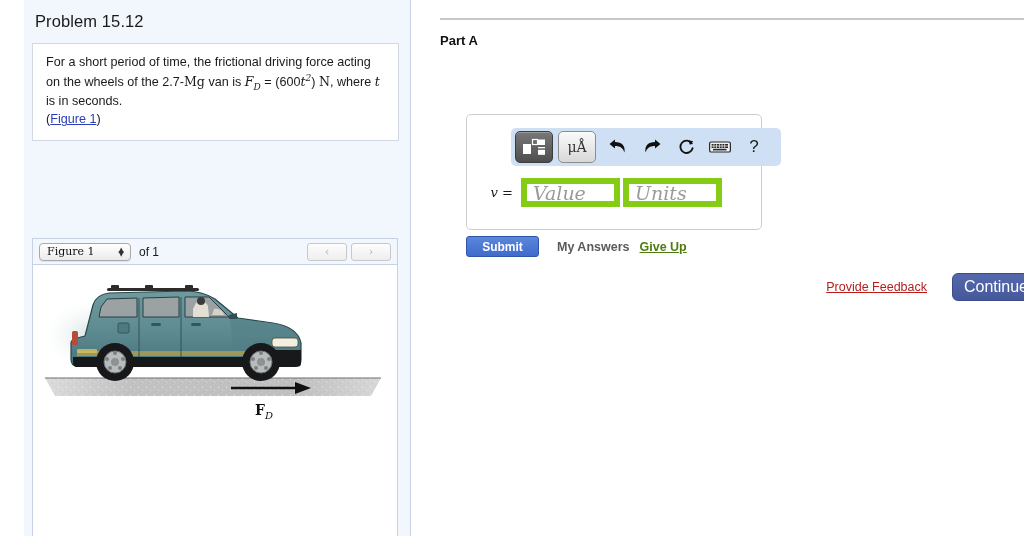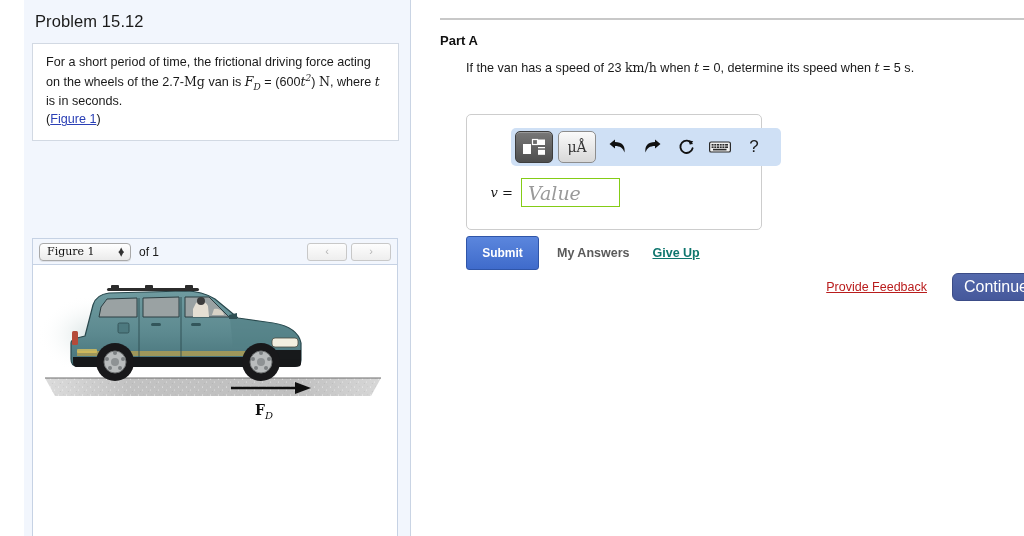--- a/index.html
+++ b/index.html
@@ -286,21 +286,21 @@
     width: 34px;
     text-align: right;
     font-family: "DejaVu Serif", "Liberation Serif", serif;
     font-size: 13px;
     color: #1a1a1a;
     margin-right: 8px;
   }
   .ansfield {
     height: 29px;
     box-sizing: border-box;
-    border: 1px solid #84cc16;
+    border: 6px solid #84cc16;
     background: #ffffff;
     font-family: "DejaVu Serif", "Liberation Serif", serif;
     font-style: italic;
     font-size: 19px;
     color: #8e8e8e;
     padding: 0 6px;
     outline: none;
   }
   .ansfield.value { width: 99px; }
   .ansfield.units { width: 99px; margin-left: 3px; }
@@ -308,43 +308,43 @@
 
   .submit-row {
     position: absolute;
     left: 55px;
     top: 236px;
     display: flex;
     align-items: center;
   }
   .submit-btn {
     width: 73px;
-    height: 34px;
+    height: 21px;
     background: linear-gradient(#5b86dd, #3f6bcb);
     border: 1px solid #2f55a8;
     border-radius: 3px;
     color: #ffffff;
     font-size: 12px;
     font-weight: bold;
     cursor: pointer;
     font-family: "Liberation Sans", sans-serif;
     padding: 0;
   }
   .my-answers {
     margin-left: 18px;
     font-size: 12.5px;
     font-weight: bold;
     color: #5a5a5a;
     cursor: pointer;
   }
   .give-up {
-    margin-left: 23px;
+    margin-left: 10px;
     font-size: 12.5px;
     font-weight: bold;
-    color: #0f766e;
+    color: #4d7c0f;
     text-decoration: underline;
     cursor: pointer;
   }
 
   .feedback-link {
     position: absolute;
     right: 121px;
     top: 280px;
     font-size: 12.5px;
     color: #b91c1c;
@@ -507,21 +507,20 @@
       </svg>
     </div>
   </div>
 
   <div class="right-panel">
 
     <div class="top-rule"></div>
 
     <div class="part-label">Part A</div>
 
-    <div class="question-text"><span>If the van has a speed of 23 </span><span class="mathserif">km/h</span><span> when </span><span class="mathvar">t</span><span> = 0, determine its speed when </span><span class="mathvar">t</span><span> = 5 s.</span></div>
 
 
     <div class="answer-box">
 
       <div class="mtoolbar">
 
         <div class="tbtn">
           <svg width="24" height="18" viewBox="0 0 24 18">
             <rect x="1" y="6" width="8" height="10" fill="#ffffff"></rect>
             <rect x="10.5" y="1.5" width="5" height="5" fill="none" stroke="#ffffff" stroke-width="1.2"></rect>
@@ -574,20 +573,21 @@
             </g>
           </svg>
         </div>
 
         <div class="ticon help">?</div>
       </div>
 
       <div class="answer-row">
         <span class="var-label"><i class="mathvar">v</i> <span>=</span></span>
         <input class="ansfield value" type="text" placeholder="Value" style="">
+        <input class="ansfield units" type="text" placeholder="Units" style="">
       </div>
     </div>
 
     <div class="submit-row">
       <button class="submit-btn">Submit</button>
       <span class="my-answers">My Answers</span>
       <span class="give-up">Give Up</span>
     </div>
 
     <span class="feedback-link">Provide Feedback</span>

